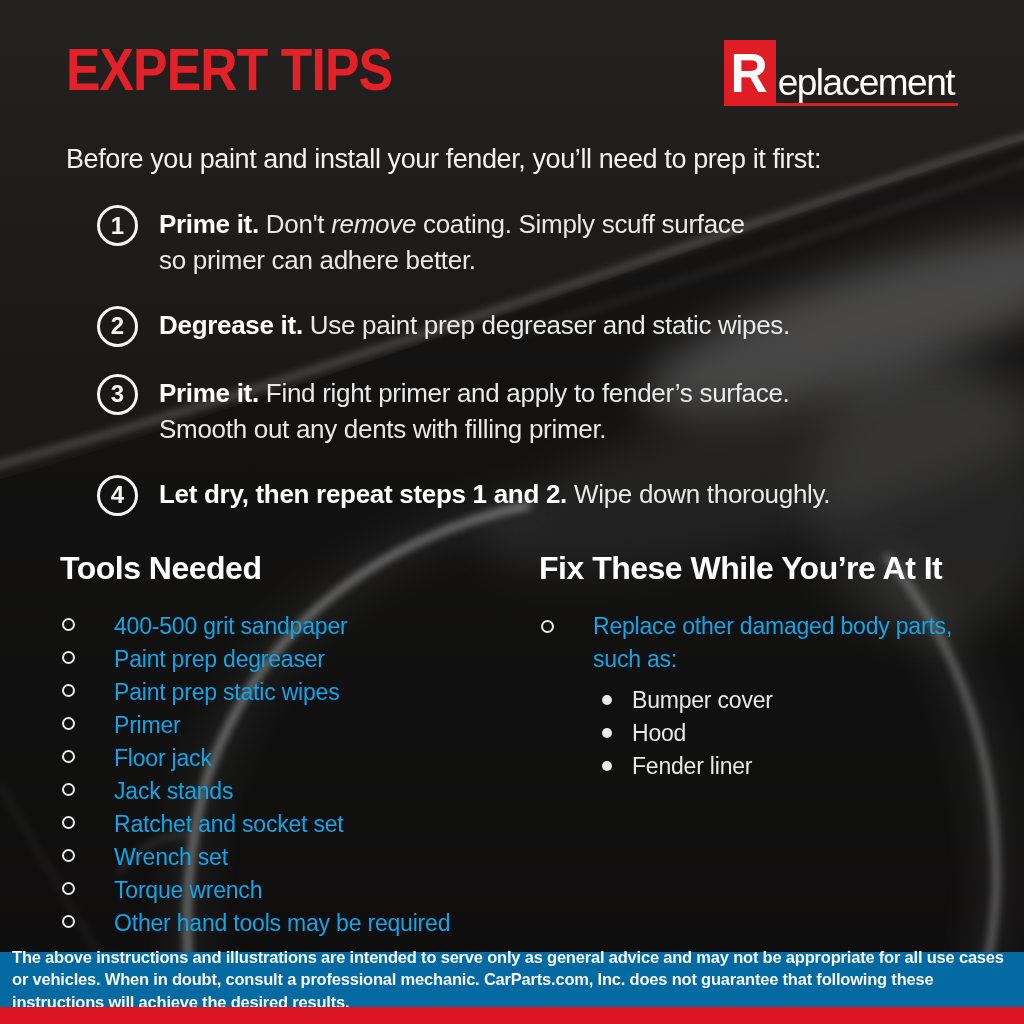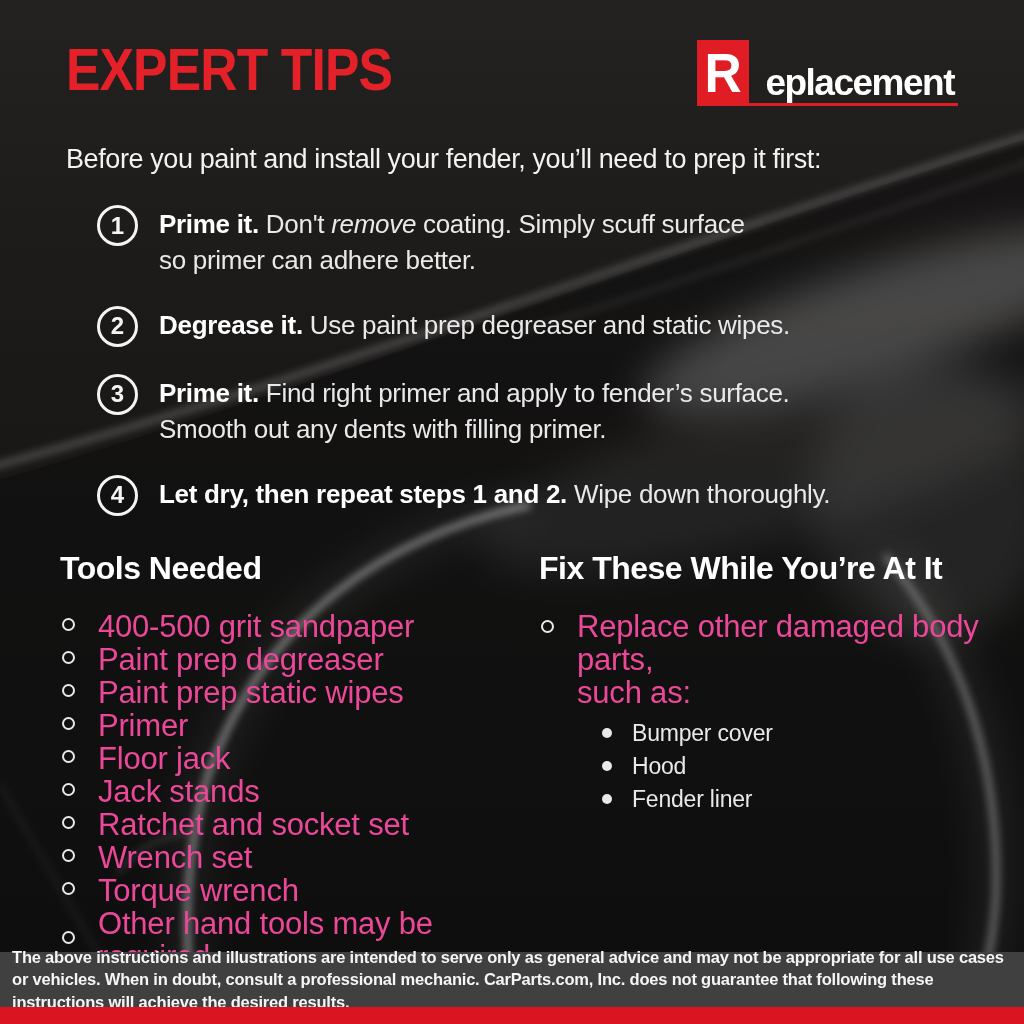--- a/index.html
+++ b/index.html
@@ -19,22 +19,22 @@
     letter-spacing:-1px;display:inline-block;transform:scaleX(0.86);
     transform-origin:left top;white-space:nowrap;
   }
   .logo{display:flex;align-items:flex-end;}
   .logo-r-box{
     width:52px;height:66px;background:#e01c24;display:flex;
     align-items:center;justify-content:center;
   }
   .logo-r{color:#ffffff;font-weight:bold;font-size:56px;line-height:1;transform:scaleX(0.92);}
   .logo-rest{
-    color:#ffffff;font-weight:bold;font-size:37px;line-height:1;
-    letter-spacing:-1.5px;padding:0 4px 2px 16px;border-bottom:3px solid #e01c24;
+    color:#ffffff;font-weight:normal;font-size:37px;line-height:1;
+    letter-spacing:-1.5px;padding:0 4px 2px 2px;border-bottom:3px solid #e01c24;
     transform-origin:left bottom;
   }
 
   .intro{
     color:#f2f2f2;font-size:27px;letter-spacing:-0.4px;
     margin:38px 16px 0 66px;white-space:nowrap;
   }
 
   .steps{margin:30px 0 0 97px;}
   .step{display:flex;gap:21px;margin-bottom:27px;align-items:flex-start;}
@@ -52,40 +52,40 @@
 
   .cols{display:flex;padding:0 0 0 60px;margin-top:36px;justify-content:center;}
   .col-left{width:479px;flex:0 0 auto;}
   .col-right{flex:1 1 auto;}
   .col-heading{
     color:#ffffff;font-weight:bold;font-size:32px;letter-spacing:-0.5px;
     line-height:1;white-space:nowrap;
   }
   ul.plainlist{list-style:none;margin:26px 0 0 0;padding:0;}
   ul.plainlist li{
-    display:flex;align-items:baseline;gap:0;
-    color:#ec4899;font-size:31px;line-height:33px;letter-spacing:-0.2px;
+    display:flex;align-items:baseline;gap:16px;
+    color:#0ea5e9;font-size:23px;line-height:33px;letter-spacing:-0.2px;
   }
   .ring{
     flex:0 0 auto;width:9px;height:9px;border:2.5px solid #e9e9e9;border-radius:50%;
     margin:0 23px 0 2px;position:relative;top:-2px;align-self:center;
   }
   .lead-text{white-space:pre-line;}
   ul.sublist{list-style:none;margin:8px;padding:0 0 0 55px;}
   ul.sublist li{
     display:flex;align-items:center;
     color:#e9e9e9;font-size:23px;line-height:33px;letter-spacing:-0.2px;
   }
   .dot{
     flex:0 0 auto;width:10px;height:10px;background:#e9e9e9;border-radius:50%;
     margin-right:20px;
   }
 
   .footer-band{
-    position:absolute;left:0;right:0;bottom:17px;height:55px;background:#404040;
+    position:absolute;left:0;right:0;bottom:17px;height:55px;background:#0369a1;
     display:flex;align-items:center;
   }
   .footer-text{
     color:#f5f5f5;font-weight:bold;font-size:16.5px;line-height:1.36;
     letter-spacing:-0.2px;padding:0 12px;
   }
   .red-bar{position:absolute;left:0;right:0;bottom:0;height:17px;background:#da1420;}
 </style>
 </head>
 <body>

